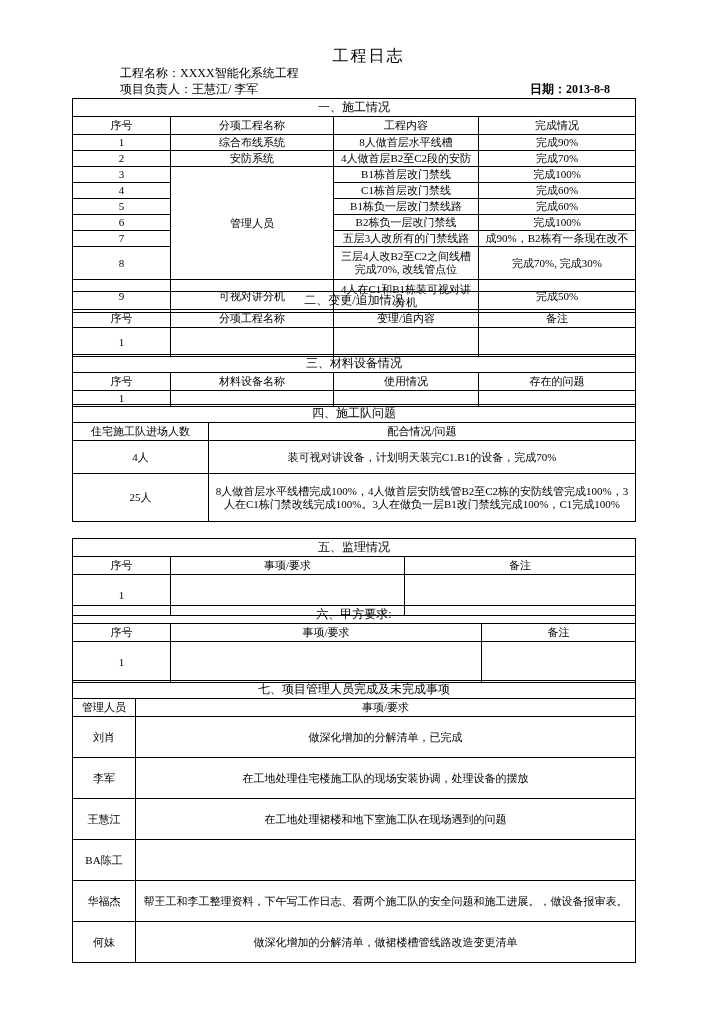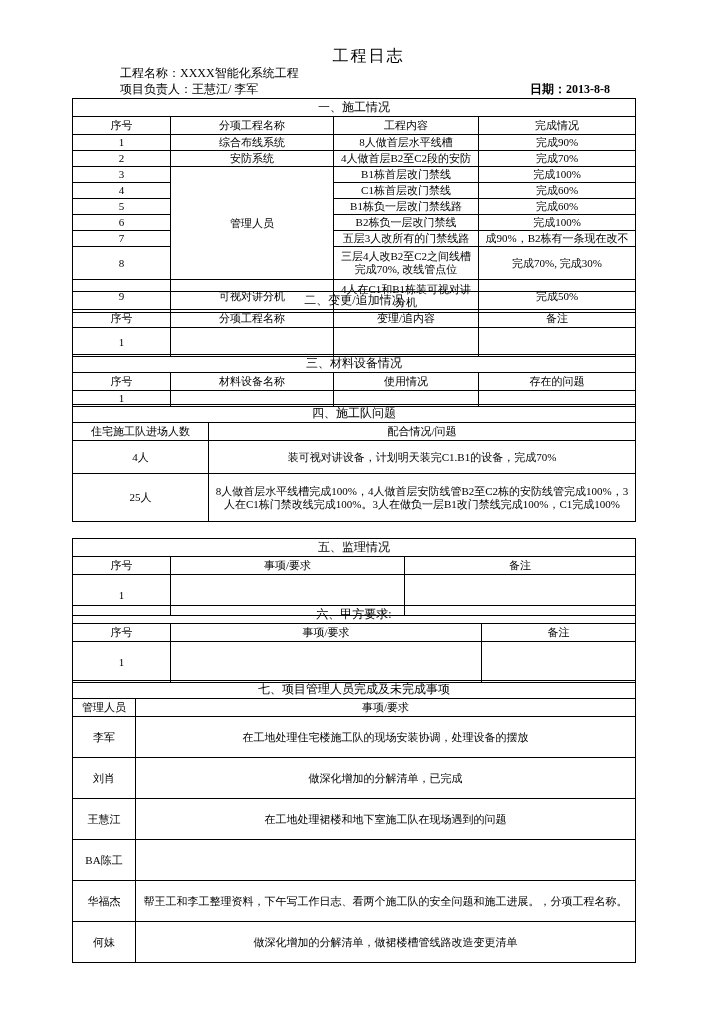--- a/index.html
+++ b/index.html
@@ -317,38 +317,38 @@
     </colgroup>
     <tbody>
         <tr>
       <td class="sec-head" colspan="2">七、项目管理人员完成及未完成事项</td>
     </tr>
     <tr>
       <td class="h15">管理人员</td>
       <td class="h15">事项/要求</td>
     </tr>
     <tr>
+      <td class="h38">刘肖</td>
+      <td class="h38">做深化增加的分解清单，已完成</td>
+    </tr>
+    <tr>
       <td class="h38">李军</td>
       <td class="h38">在工地处理住宅楼施工队的现场安装协调，处理设备的摆放</td>
     </tr>
     <tr>
-      <td class="h38">刘肖</td>
-      <td class="h38">做深化增加的分解清单，已完成</td>
-    </tr>
-    <tr>
       <td class="h38">王慧江</td>
       <td class="h38">在工地处理裙楼和地下室施工队在现场遇到的问题</td>
     </tr>
     <tr>
       <td class="h38">BA陈工</td>
       <td class="h38 blank"></td>
     </tr>
     <tr>
       <td class="h38">华福杰</td>
-      <td class="h38">帮王工和李工整理资料，下午写工作日志、看两个施工队的安全问题和施工进展。，分项工程名称。</td>
+      <td class="h38">帮王工和李工整理资料，下午写工作日志、看两个施工队的安全问题和施工进展。，做设备报审表。</td>
     </tr>
     <tr>
       <td class="h38">何妹</td>
       <td class="h38">做深化增加的分解清单，做裙楼槽管线路改造变更清单</td>
     </tr>
   </tbody>
     </table>
 
 </div>
 

